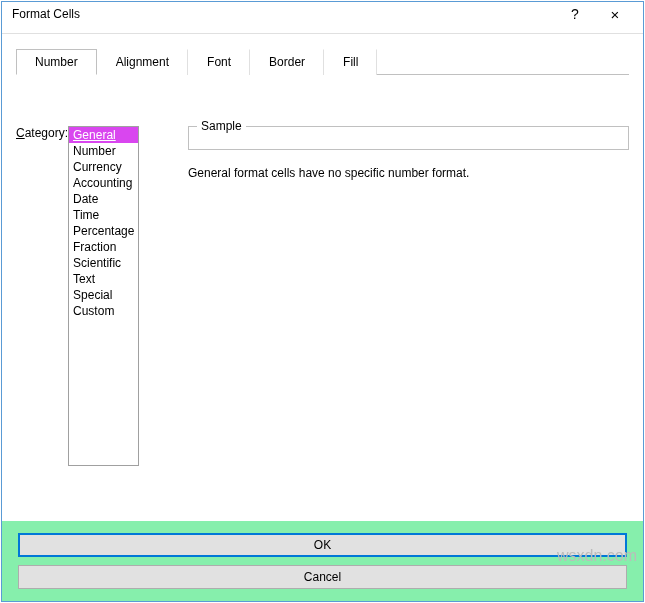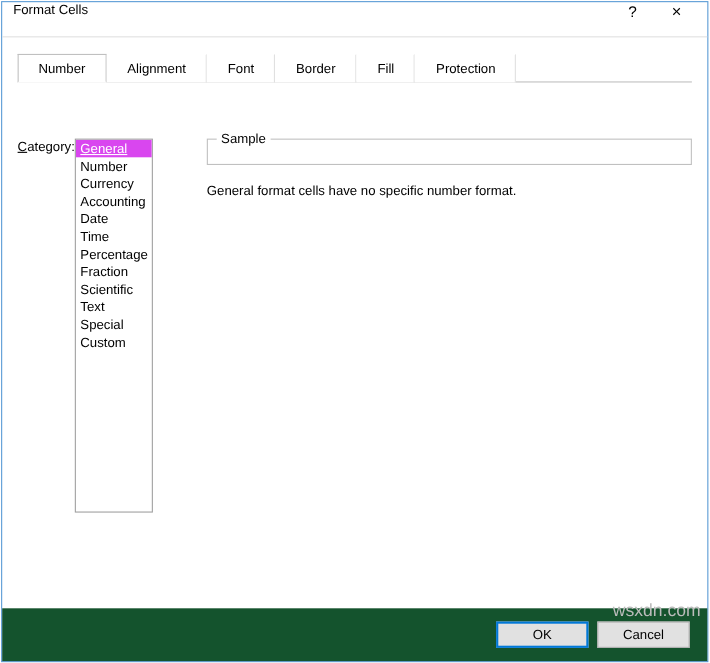--- a/index.html
+++ b/index.html
@@ -1,38 +1,38 @@
 <!DOCTYPE html>
 <html><head>
   <meta charset="utf-8">
   <style>
     * { box-sizing: border-box; font-family: "Segoe UI", Tahoma, sans-serif; font-size: 12px; }
     body { margin: 0; padding: 0; background: #fff; width: 645px; height: 603px; }
     .dialog { width: 643px; height: 601px; border: 1px solid #5a9bd5; margin: 1px; background: #fff; display: flex; flex-direction: column; }
-    .titlebar { height: 32px; display: flex; align-items: flex-start; padding: 0 8px 7px 10px; border-bottom: 1px solid #e0e0e0; }
+    .titlebar { height: 32px; display: flex; align-items: center; padding: 0 8px 7px 10px; border-bottom: 1px solid #e0e0e0; }
     .titlebar .title { flex: 1; font-size: 12px; }
     .titlebar .help { width: 40px; text-align: center; font-size: 14px; }
     .titlebar .close { width: 40px; text-align: center; font-size: 15px; }
     .content { flex: 1; padding: 14px 14px 0 14px; display: flex; flex-direction: column; gap: 39px; }
     .tabs { display: flex; border-bottom: 1px solid #c0c0c0; }
     .tab { padding: 5px 18px; border: 1px solid transparent; border-bottom: none; position: relative; top: 1px; background: #fff; }
     .tab.active { border: 1px solid #c0c0c0; border-bottom: 1px solid #fff; }
     .tab:not(.active) { border-right: 1px solid #e0e0e0; }
     .panel { flex: 1; display: flex; padding-top: 12px; gap: 12px; }
     .left { width: 160px; display: flex; flex-direction: row; }
     .label { margin-bottom: 3px; }
     .label u { text-decoration: underline; }
     .listbox { border: 1px solid #a0a0a0; height: 340px; overflow-y: scroll; background: #fff; }
     .listitem { padding: 1px 4px; }
     .listitem.selected { background: #d946ef; color: #fff; text-decoration: underline; }
     .right { flex: 1; display: flex; flex-direction: column; }
     .fieldset { border: 1px solid #c0c0c0; padding: 14px 8px 8px 8px; margin: 0 0 12px 0; position: relative; }
     .fieldset .legend { position: absolute; top: -8px; left: 8px; background: #fff; padding: 0 4px; text-align: center; }
     .desc { margin-top: 4px; }
-    .buttons { border-top: 0; padding: 12px 16px; display: flex; justify-content: flex-end; gap: 8px; background: #14532d; }
+    .buttons { border-top: 0; padding: 12px 16px; display: flex; justify-content: flex-end; gap: 8px; background: #86efac; flex-direction: column; }
     .btn { min-width: 84px; height: 24px; border: 1px solid #adadad; background: #e1e1e1; display: flex; align-items: center; justify-content: center; }
     .btn.primary { border: 2px solid #0078d7; background: #e1e1e1; }
     .watermark { position: absolute; right: 8px; top: 547px; font-size: 16px; color: #bbb; }
     ::-webkit-scrollbar { width: 17px; }
     ::-webkit-scrollbar-track { background: #f0f0f0; }
     ::-webkit-scrollbar-thumb { background: #cdcdcd; }
     ::-webkit-scrollbar-button { background: #f0f0f0; height: 17px; }
   </style>
 </head>
 <body>
@@ -44,21 +44,20 @@
     <div class="close">×</div>
   </div>
 
   <div class="content">
     <div class="tabs">
       <div class="tab active">Number</div>
       <div class="tab">Alignment</div>
       <div class="tab">Font</div>
       <div class="tab">Border</div>
       <div class="tab">Fill</div>
-      <div class="tab">Protection</div>
     </div>
 
     <div class="panel">
       <div class="left">
         <div class="label"><u>C</u><span>ategory:</span></div>
         <div class="listbox">
           <div class="listitem selected">General</div>
           <div class="listitem">Number</div>
           <div class="listitem">Currency</div>
           <div class="listitem">Accounting</div>

